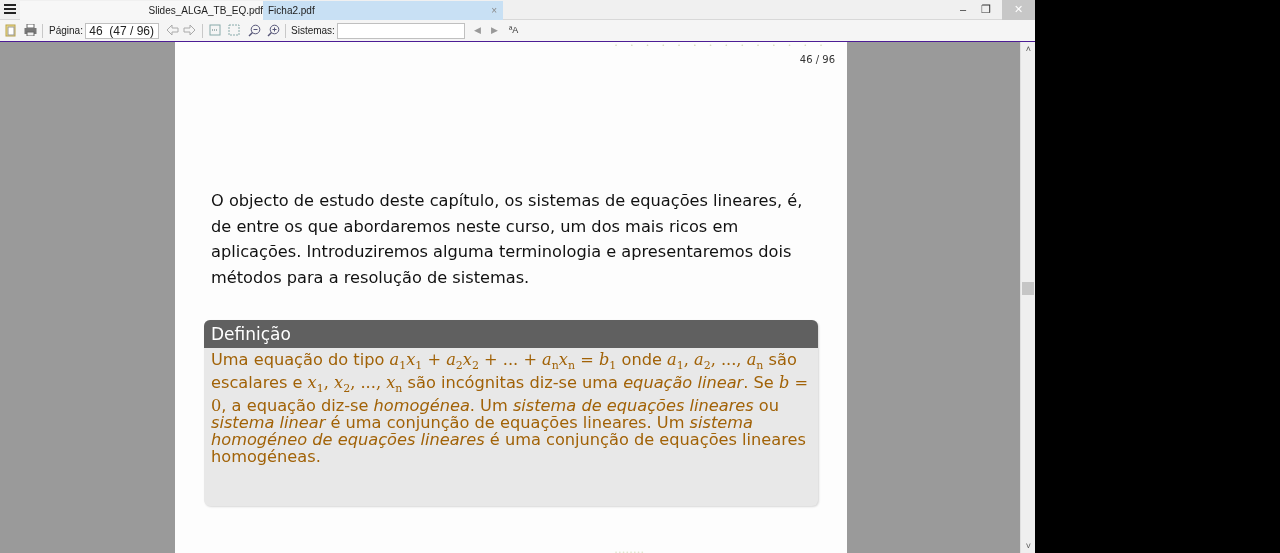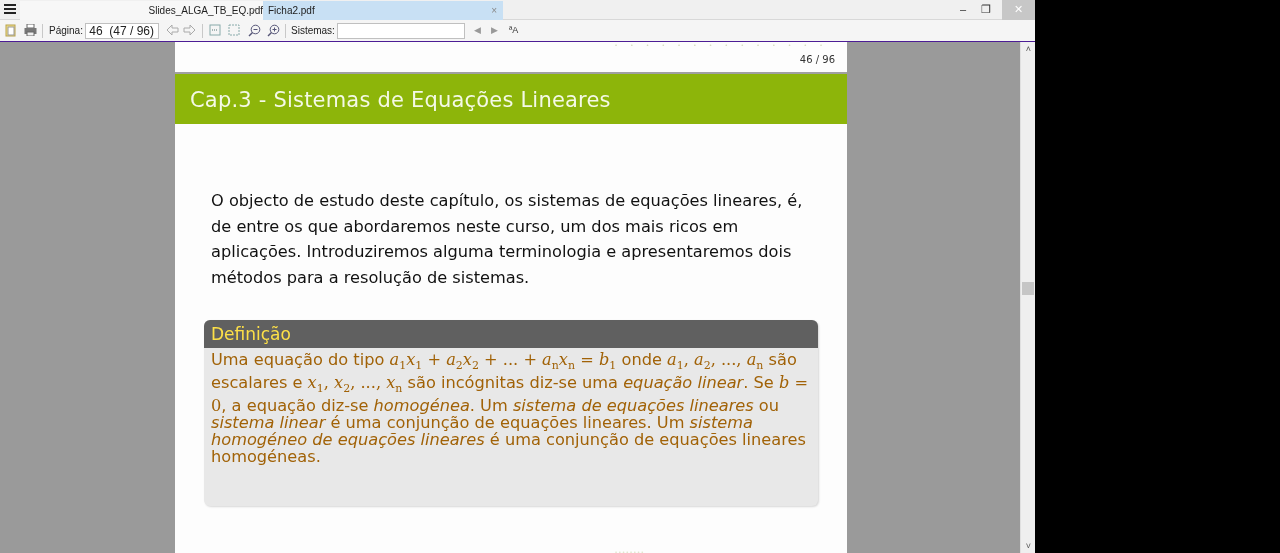--- a/index.html
+++ b/index.html
@@ -32,21 +32,21 @@
   
   .page { position: absolute; left: 175px; top: 42px; width: 672px; height: 511px; background: #fdfdfd; padding-left: 41px; }
   .page-top-dots { position: absolute; left: 440px; top: 0; width: 230px; height: 6px; color: #d6dcc0; font-size: 6px; letter-spacing: 6px; overflow: hidden; }
   .page-num { position: absolute; right: 12px; top: 12px; font-size: 10px; color: #333; font-family: "DejaVu Sans", sans-serif; }
   .title-bar { position: absolute; left: 0; top: 30px; width: 672px; height: 52px; background: #8db50a; border-top: 2px solid #a0a0a0; }
   .title-bar h1 { font-family: "DejaVu Sans", sans-serif; font-weight: normal; font-size: 21px; color: #f4f9e6; position: absolute; left: 15px; top: 14px; letter-spacing: 0.2px; }
 
   .intro { position: absolute; left: 36px; top: 146px; width: 610px; font-family: "DejaVu Sans", sans-serif; font-size: 16.2px; line-height: 25.5px; color: #111; }
 
   .def-block { position: absolute; left: 29px; top: 278px; width: 614px; height: 186px; border-radius: 6px; background: #e8e8e8; box-shadow: 1px 1px 2px rgba(0,0,0,0.15); overflow: hidden; }
-  .def-head { height: 28px; background: #606060; color: #fde047; font-family: "DejaVu Sans", sans-serif; font-size: 17px; padding-left: 7px; line-height: 28px; }
+  .def-head { height: 28px; background: #606060; color: #ffffff; font-family: "DejaVu Sans", sans-serif; font-size: 17px; padding-left: 7px; line-height: 28px; }
   .def-body { padding: 3px 8px 0 7px; font-family: "DejaVu Sans", sans-serif; font-size: 16.2px; line-height: 17px; color: #a16207; }
   .def-body i { font-style: italic; }
   .math { font-family: "DejaVu Serif", serif; font-style: italic; }
   .math sub { font-style: normal; font-size: 11px; }
   .math .up { font-style: normal; }
 
   .page-bottom-dots { position: absolute; left: 440px; bottom: 0; width: 200px; height: 4px; color: #e0e6cc; font-size: 6px; overflow: hidden; }
 
   
   .vscroll { position: absolute; left: 1020px; top: 42px; width: 15px; height: 511px; background: #efefef; border-left: 1px solid #e0e0e0; }
@@ -138,23 +138,20 @@
     <span class="tb-label" style="left:291px;">Sistemas:</span>
     <div class="find-input"></div>
     <span class="tb-label" style="left:474px; color:#999; font-size:9px;">◀</span>
     <span class="tb-label" style="left:491px; color:#999; font-size:9px;">▶</span>
     <span class="tb-label" style="left:509px; font-size:9px; color:#333;">ªA</span>
   </div>
 
   <div class="page">
     <div class="page-top-dots">• • • • • • • • • • • • • •</div>
     <div class="page-num">46 / 96</div>
-    <div class="title-bar">
-      <h1>Cap.3 - Sistemas de Equações Lineares</h1>
-    </div>
 
     <p class="intro">O objecto de estudo deste capítulo, os sistemas de equações lineares, é, de entre os que abordaremos neste curso, um dos mais ricos em aplicações. Introduziremos alguma terminologia e apresentaremos dois métodos para a resolução de sistemas.</p>
 
     <div class="def-block">
       <div class="def-head">Definição</div>
       <div class="def-body">
         <span>Uma equação do tipo </span><span class="math">a<sub>1</sub>x<sub>1</sub> <span class="up">+</span> a<sub>2</sub>x<sub>2</sub> <span class="up">+ ... +</span> a<sub>n</sub>x<sub>n</sub> <span class="up">=</span> b<sub>1</sub></span><span> onde </span><span class="math">a<sub>1</sub><span class="up">,</span> a<sub>2</sub><span class="up">, ...,</span> a<sub>n</sub></span><span> são escalares e </span><span class="math">x<sub>1</sub><span class="up">,</span> x<sub>2</sub><span class="up">, ...,</span> x<sub>n</sub></span><span> são incógnitas diz-se uma </span><i>equação linear</i><span>. Se </span><span class="math">b <span class="up">= 0</span></span><span>, a equação diz-se </span><i>homogénea</i><span>. Um </span><i>sistema de equações lineares</i><span> ou </span><i>sistema linear</i><span> é uma conjunção de equações lineares. Um </span><i>sistema homogéneo de equações lineares</i><span> é uma conjunção de equações lineares homogéneas.</span>
       </div>
     </div>
 

